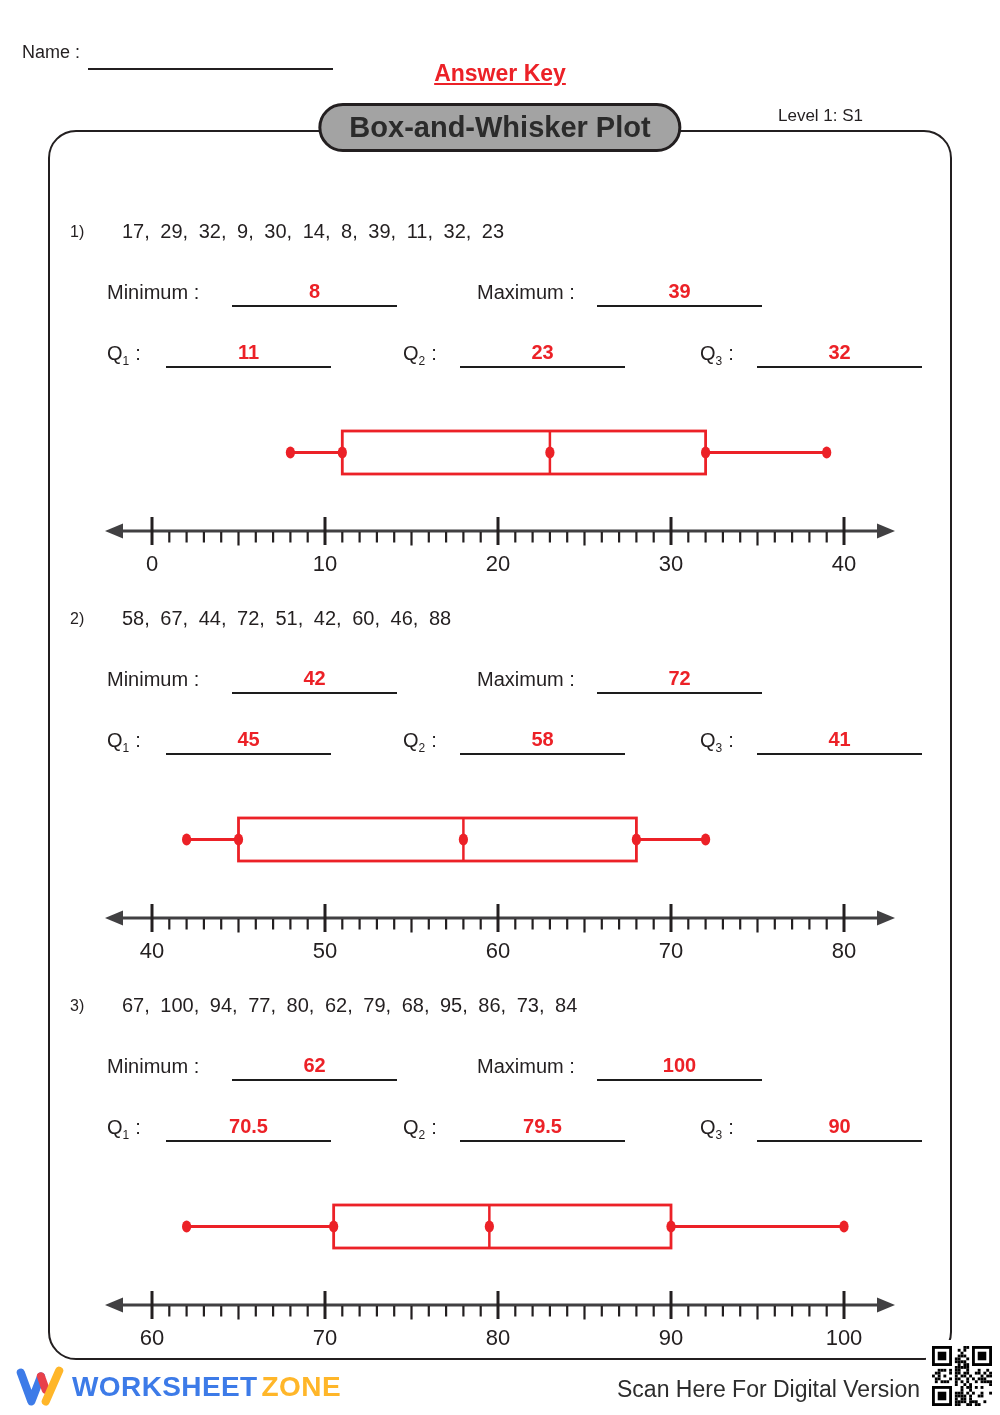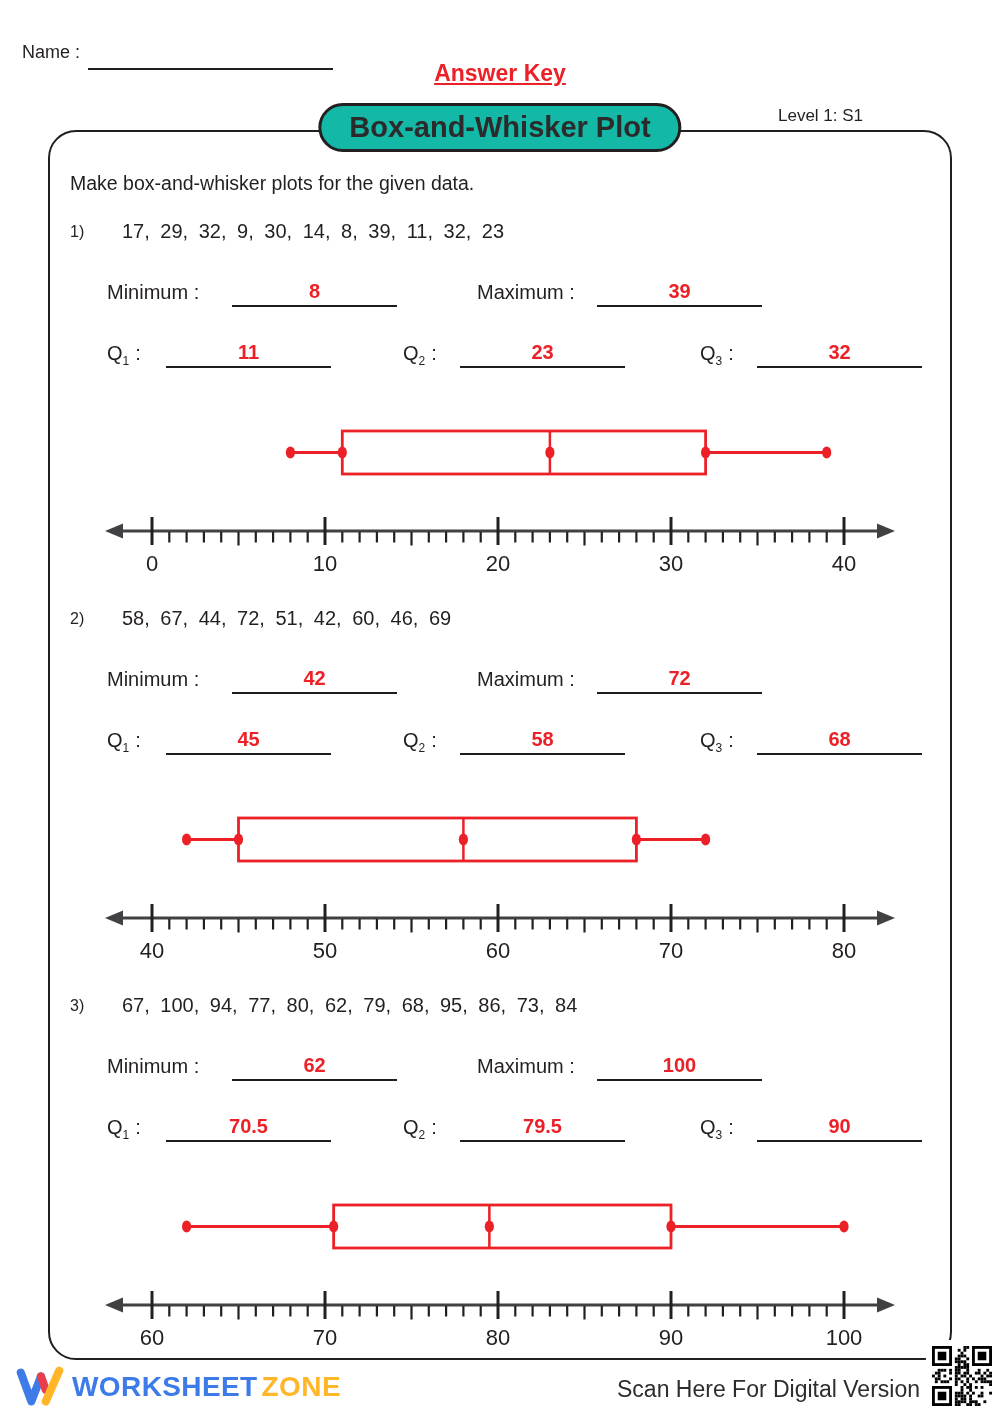--- a/index.html
+++ b/index.html
@@ -15,21 +15,21 @@
     font-family:"Liberation Sans",sans-serif;color:var(--ink);overflow:hidden;
   }
   
   .name-label{position:absolute;left:22px;top:42px;font-size:18px;}
   .name-line{position:absolute;left:88px;top:46px;width:245px;height:22px;border-bottom:2px solid var(--ink);}
   .answer-key{position:absolute;left:0;right:0;top:60px;text-align:center;font-size:23px;font-weight:bold;color:var(--red);text-decoration:underline;}
   .level{position:absolute;left:778px;top:106px;font-size:17px;}
   .main-box{position:absolute;left:48px;top:130px;width:900px;height:1226px;border:2px solid var(--ink);border-radius:28px;}
   .title-pill{
     position:absolute;left:50%;top:103px;transform:translateX(-50%);
-    background:#14b8a6;border:3px solid var(--ink);border-radius:26px;
+    background:#a3a3a3;border:3px solid var(--ink);border-radius:26px;
     padding:5px 28px;font-size:29px;font-weight:bold;color:#2b2b2b;z-index:2;white-space:nowrap;
   }
   .instruction{position:absolute;left:70px;top:172px;font-size:19.5px;}
   
   .problem{position:absolute;left:0;width:1000px;height:372px;}
   #p1{top:220px}#p2{top:607px}#p3{top:994px}
   .pnum{position:absolute;left:70px;top:3px;font-size:16px;}
   .pdata{position:absolute;left:122px;top:0;font-size:20px;word-spacing:5px;}
   .flabel{position:absolute;font-size:20px;white-space:nowrap;}
   .flabel sub{font-size:12px;}
@@ -56,21 +56,20 @@
 
 <div class="page">
 
   <span class="name-label">Name :</span>
   <span class="name-line"></span>
   <div class="answer-key">Answer Key</div>
   <div class="level">Level 1: S1</div>
 
   <div class="main-box"></div>
   <div class="title-pill">Box-and-Whisker Plot</div>
-  <div class="instruction">Make box-and-whisker plots for the given data.</div>
 
   <section class="problem" id="p1">
     <span class="pnum">1)</span>
     <span class="pdata">17, 29, 32, 9, 30, 14, 8, 39, 11, 32, 23</span>
 
     <span class="flabel r1" style="left:107px">Minimum :</span>
     <span class="blank b1" style="left:232px"><span class="val">8</span></span>
     <span class="flabel r1" style="left:477px">Maximum :</span>
     <span class="blank b1" style="left:597px"><span class="val">39</span></span>
 
@@ -138,33 +137,33 @@
         <ellipse cx="240.4" cy="33.5" rx="4.6" ry="6" fill="#EC2127"></ellipse>
         <ellipse cx="292.3" cy="33.5" rx="4.6" ry="6" fill="#EC2127"></ellipse>
         <ellipse cx="499.90000000000003" cy="33.5" rx="4.6" ry="6" fill="#EC2127"></ellipse>
         <ellipse cx="655.6" cy="33.5" rx="4.6" ry="6" fill="#EC2127"></ellipse>
         <ellipse cx="776.7" cy="33.5" rx="4.6" ry="6" fill="#EC2127"></ellipse>
       </svg>
   </section>
 
   <section class="problem" id="p2">
     <span class="pnum">2)</span>
-    <span class="pdata">58, 67, 44, 72, 51, 42, 60, 46, 69</span>
+    <span class="pdata">58, 67, 44, 72, 51, 42, 60, 46, 88</span>
 
     <span class="flabel r1" style="left:107px">Minimum :</span>
     <span class="blank b1" style="left:232px"><span class="val">42</span></span>
     <span class="flabel r1" style="left:477px">Maximum :</span>
     <span class="blank b1" style="left:597px"><span class="val">72</span></span>
 
     <span class="flabel r2" style="left:107px"><span>Q</span><sub>1</sub><span class="qc">:</span></span>
     <span class="blank b2" style="left:166px"><span class="val">45</span></span>
     <span class="flabel r2" style="left:403px"><span>Q</span><sub>2</sub><span class="qc">:</span></span>
     <span class="blank b2" style="left:460px"><span class="val">58</span></span>
     <span class="flabel r2" style="left:700px"><span>Q</span><sub>3</sub><span class="qc">:</span></span>
-    <span class="blank b2" style="left:757px"><span class="val">68</span></span>
+    <span class="blank b2" style="left:757px"><span class="val">41</span></span>
 
     <svg class="plot" width="900" height="165" viewBox="0 0 900 165">
         <line x1="70" y1="112" x2="830" y2="112" stroke="#414042" stroke-width="3"></line>
         <polygon points="55,112 73,104.5 73,119.5" fill="#414042"></polygon>
         <polygon points="845,112 827,104.5 827,119.5" fill="#414042"></polygon>
         <line x1="102" y1="98" x2="102" y2="126" stroke="#231F20" stroke-width="3"></line>
         <line x1="119.3" y1="113" x2="119.3" y2="123.5" stroke="#231F20" stroke-width="2.2"></line>
         <line x1="136.6" y1="113" x2="136.6" y2="123.5" stroke="#231F20" stroke-width="2.2"></line>
         <line x1="153.9" y1="113" x2="153.9" y2="123.5" stroke="#231F20" stroke-width="2.2"></line>
         <line x1="171.2" y1="113" x2="171.2" y2="123.5" stroke="#231F20" stroke-width="2.2"></line>

